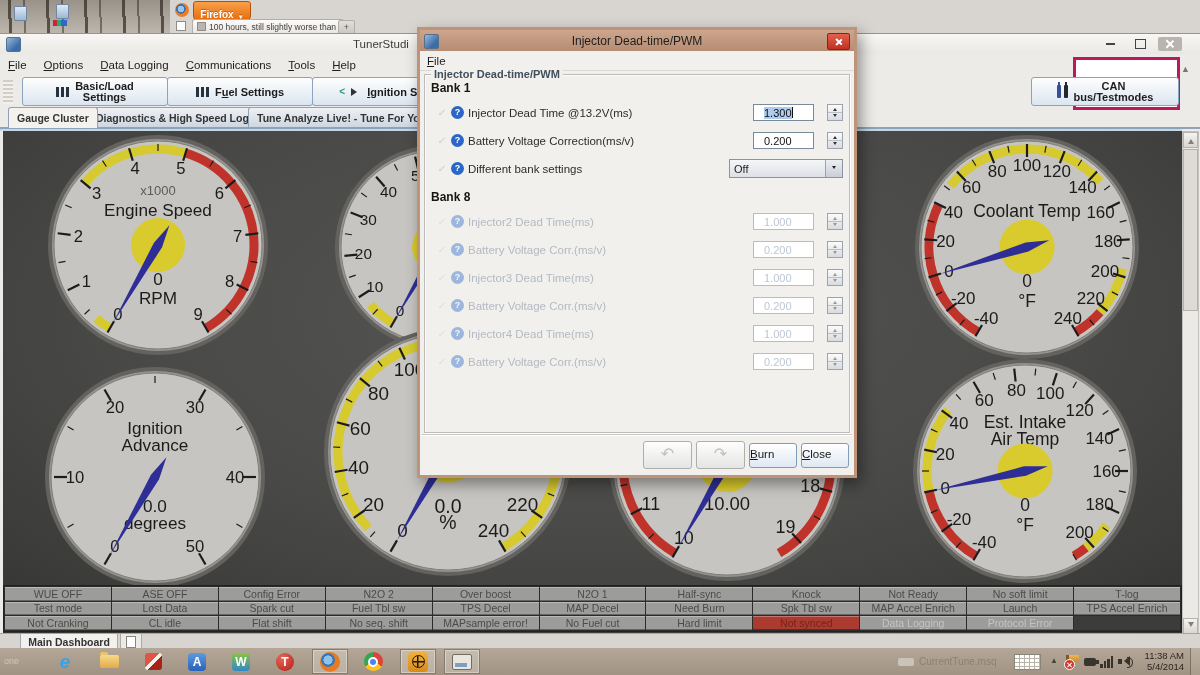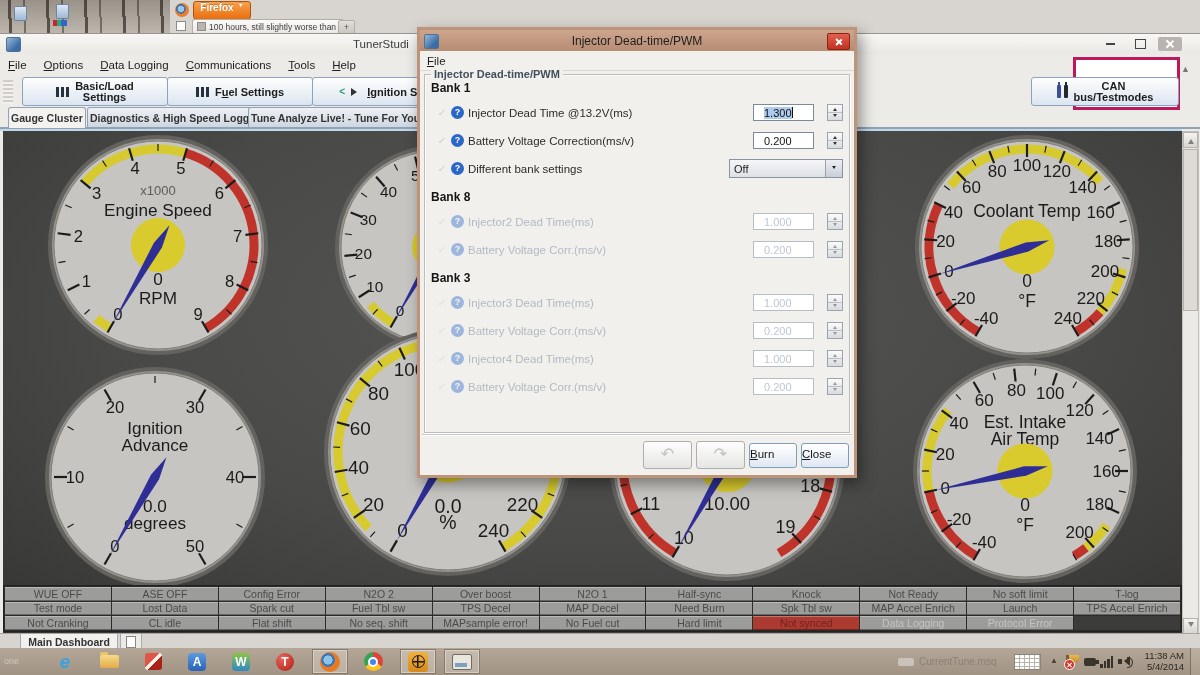--- a/index.html
+++ b/index.html
@@ -13,21 +13,21 @@
     background:
       repeating-linear-gradient(88deg, rgba(30,24,20,0) 0 9px, rgba(38,30,24,.65) 9px 12px, rgba(30,24,20,0) 12px 24px, rgba(52,42,34,.5) 24px 26px, rgba(30,24,20,0) 26px 38px),
       linear-gradient(#989289,#bcb6ad);}
   .dicon{position:absolute;width:11px;height:13px;background:linear-gradient(#dfe9f4,#9db8d4);border:1px solid #6f87a4;border-radius:1px}
   .dbits{position:absolute;width:14px;height:6px;background:linear-gradient(90deg,#c23 0 4px,#2a7 4px 8px,#36c 8px 14px)}
   #ffstrip{left:170px;top:0;width:1030px;height:33px;z-index:1;background:#d8d4cf;border-bottom:1px solid #aaa69f}
   #fflogo{left:175px;top:3px;width:14px;height:14px;border-radius:50%;z-index:2;
     background:radial-gradient(circle at 42% 42%, #9cc6e8 0 28%, #3c71ae 30% 40%, #ed7d26 44% 78%, #c75c12 80%)}
   #ffbtn{left:193px;top:1px;width:56px;height:18px;z-index:2;border:1px solid #b05306;border-radius:3px 3px 5px 5px;
     background:linear-gradient(#f9a04a,#e86c0c);color:#fff;font-size:10px;font-weight:bold;
-    display:flex;align-items:flex-start;justify-content:center;gap:4px;text-shadow:0 -1px 0 rgba(0,0,0,.25)}
+    display:flex;align-items:flex-end;justify-content:center;gap:4px;text-shadow:0 -1px 0 rgba(0,0,0,.25)}
   #ffbtn .fart{font-size:6px}
   #ffchk{left:176px;top:21px;width:8px;height:8px;background:#fcfcfc;border:1px solid #8f8b85;z-index:2}
   #fftab{left:192px;top:19px;width:142px;height:13px;z-index:2;background:linear-gradient(#fcfbfa,#eae7e3);
     border:1px solid #b2aea7;border-bottom:none;border-radius:3px 3px 0 0;font-size:8.5px;color:#3e3e3e;
     display:flex;align-items:center;gap:3px;padding:0 4px;white-space:nowrap;overflow:hidden}
   .ffpgico{width:7px;height:7px;background:#b9b5ae;border:1px solid #908c85;flex:0 0 auto}
   #ffplus{left:338px;top:20px;width:15px;height:12px;z-index:2;background:linear-gradient(#e2dfda,#cbc7c1);
     border:1px solid #b2aea7;border-radius:2px;font-size:9px;color:#555;display:flex;align-items:center;justify-content:center}
 
   
@@ -59,21 +59,21 @@
   .sparkl{color:#2a9a7a;font-size:10px;font-weight:bold}
   .sparkr{width:0;height:0;border:4px solid transparent;border-left:6px solid #333}
   .wrenchico{width:12px;height:3.5px;background:#77848f;border-radius:2px;transform:rotate(-40deg);position:relative}
   .wrenchico:before{content:"";position:absolute;left:-6px;top:-2.5px;width:5px;height:5px;border:2px solid #77848f;border-radius:50%;border-right-color:transparent}
   .toolsico{width:4px;height:13px;background:#3a4f9a;border-radius:1px;box-shadow:7px 0 0 #23282d;position:relative;margin-right:7px}
   .toolsico:before{content:"";position:absolute;left:1px;top:-3px;width:2px;height:3px;background:#3a4f9a;box-shadow:7px 0 0 #23282d}
 
   #tabrow{position:absolute;left:0;top:71px;width:1200px;height:23px}
   .tab{position:absolute;top:2px;height:20px;border:1px solid #92a2b5;border-bottom:none;border-radius:3px 3px 0 0;
     background:linear-gradient(#eef1f5,#ccd5df);font-size:10.5px;font-weight:bold;color:#333;
-    display:flex;align-items:center;justify-content:center;padding:0 2px;white-space:nowrap}
+    display:flex;align-items:center;justify-content:center;padding:0 8px;white-space:nowrap}
   .tab.sel{background:#f3f2ef;z-index:2}
   #tabline1{position:absolute;left:0;top:93px;width:1200px;height:2px;background:#8ea3b8}
   #tabline2{position:absolute;left:0;top:95px;width:1182px;height:2px;background:#c3d7ea}
 
   #dash{position:absolute;left:3px;top:97px;width:1179px;height:502px;
     background:radial-gradient(ellipse 900px 430px at 50% 36%, #565654, #484846 55%, #3b3b39 85%, #333331)}
 
   
   #sbar{position:absolute;left:1182px;top:97px;width:15px;height:502px;background:#eceae7;border:1px solid #c4c1bc}
   .sarr{position:absolute;left:0;width:13px;height:14px;background:linear-gradient(#f5f4f2,#d9d6d1);border:1px solid #b5b2ad;display:flex;align-items:center;justify-content:center}
@@ -730,21 +730,20 @@
           </div>
           <div class="spin">
             <span class="sb">
               <i class="tu"></i>
             </span>
             <span class="sb">
               <i class="td"></i>
             </span>
           </div>
         </div>
-        <div class="bank-title">Bank 3</div>
         <div class="d-row dis">
           <span class="chk">✓</span>
           <span class="help">?</span>
           <span class="rlbl">Injector3 Dead Time(ms)</span>
           <div class="field">
             <span class="fv">1.000</span>
           </div>
           <div class="spin">
             <span class="sb">
               <i class="tu"></i>

